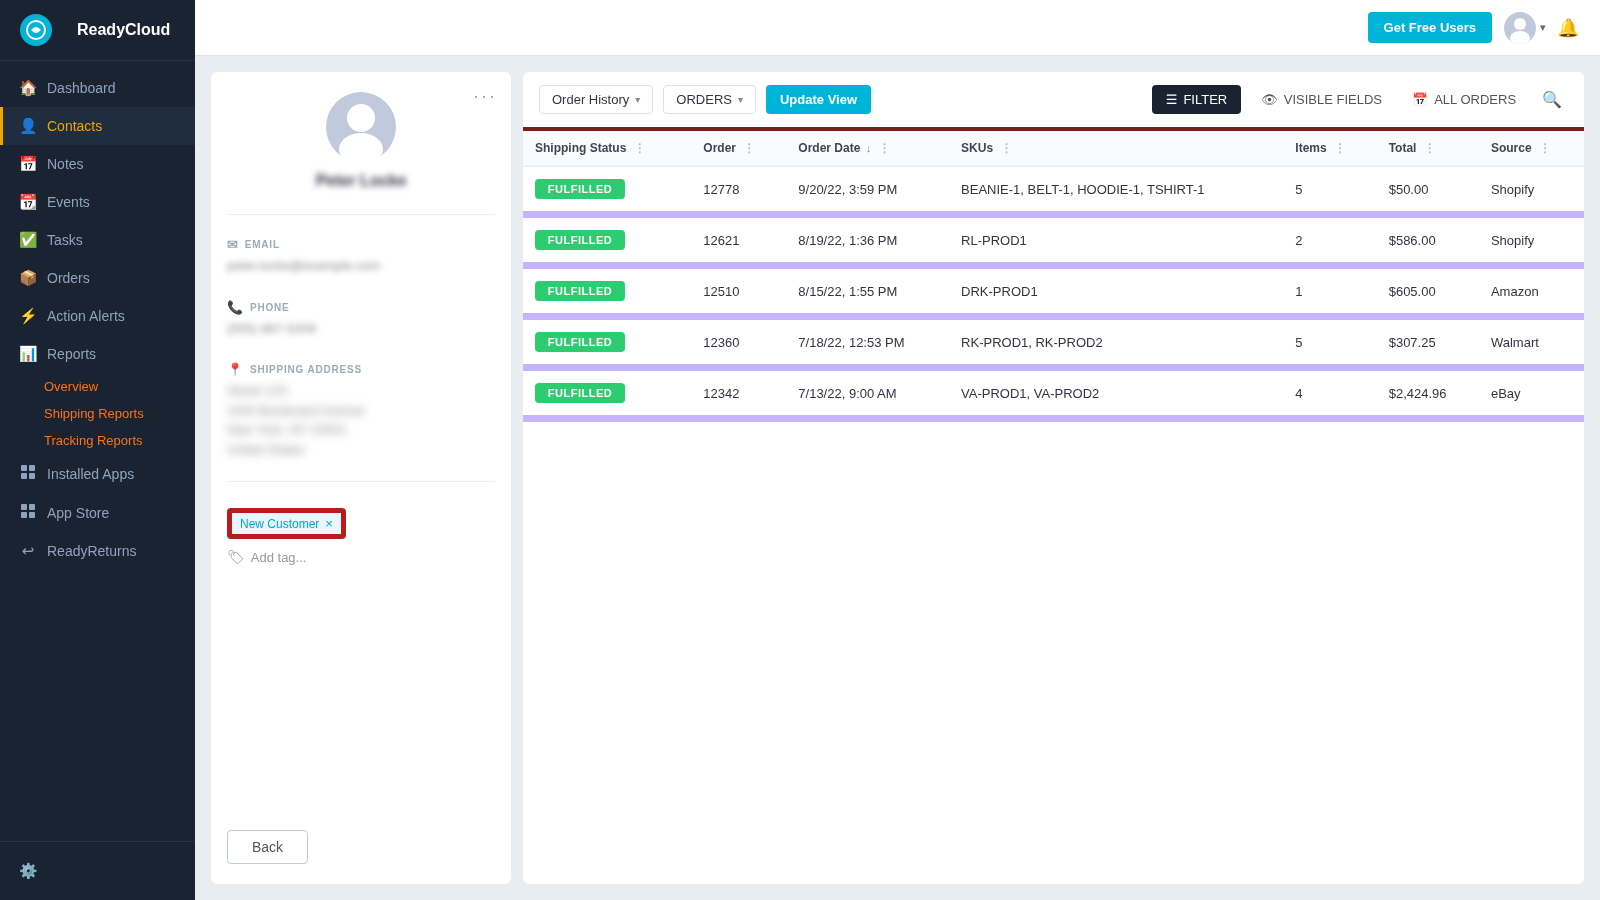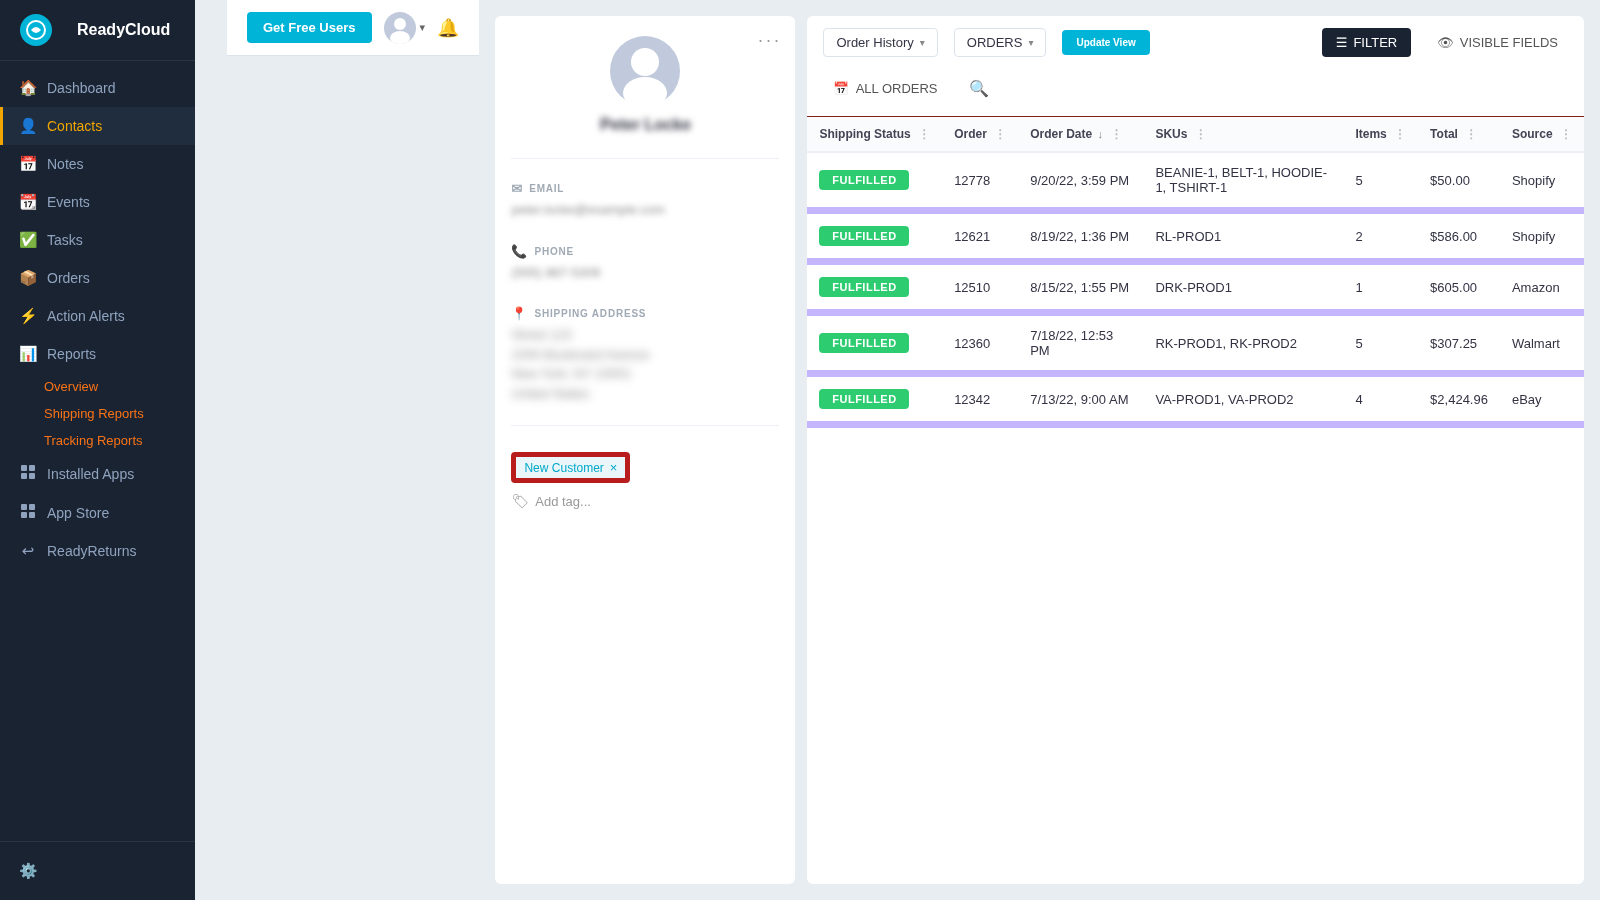--- a/index.html
+++ b/index.html
@@ -54,23 +54,22 @@
 
     .sidebar-bottom {
       padding: 10px 0;
       border-top: 1px solid #2a3447;
     }
 
     
     .main {
       flex: 1;
       display: flex;
-      flex-direction: row;
+      flex-direction: column;
       min-width: 0;
-      padding-left: 32px;
     }
 
     
     .topbar {
       background: #fff;
       height: 56px;
       display: flex;
       align-items: center;
       justify-content: flex-end;
       padding: 0 20px;
@@ -220,22 +219,22 @@
       border-radius: 6px;
       display: flex;
       flex-direction: column;
       overflow: hidden;
     }
 
     .orders-toolbar {
       display: flex;
       align-items: center;
       padding: 12px 16px;
-      gap: 16px;
-      border-bottom: 1px solid #7f1d1d;
+      gap: 10px;
+      border-bottom: 4px solid #7f1d1d;
       flex-wrap: wrap;
     }
     .dropdown-btn {
       display: inline-flex;
       align-items: center;
       gap: 6px;
       border: 1px solid #dde3ed;
       border-radius: 4px;
       padding: 6px 12px;
       font-size: 13px;
@@ -243,21 +242,21 @@
       background: #fff;
       cursor: pointer;
     }
     .dropdown-arrow { font-size: 10px; color: #888; }
     .btn-update-view {
       background: #00b4d8;
       color: #fff;
       border: none;
       padding: 7px 14px;
       border-radius: 4px;
-      font-size: 10px;
+      font-size: 13px;
       font-weight: 600;
       cursor: pointer;
     }
     .toolbar-spacer { flex: 1; }
     .filter-btn {
       display: inline-flex;
       align-items: center;
       gap: 6px;
       background: #1a2332;
       color: #fff;
@@ -514,20 +513,23 @@
         <div class="tag">
           <span>New Customer</span>
           <span class="tag-close">×</span>
         </div>
         <div><span class="add-tag">
           <span class="add-tag-icon">🏷</span>
           <span>Add tag...</span>
         </span></div>
       </div>
 
+      <div class="back-btn">
+        <button class="btn-back">Back</button>
+      </div>
     </div>
 
     <div class="orders-panel">
 
       <div class="orders-toolbar">
         <button class="dropdown-btn">
           <span>Order History</span>
           <span class="dropdown-arrow">▾</span>
         </button>
         <button class="dropdown-btn">

